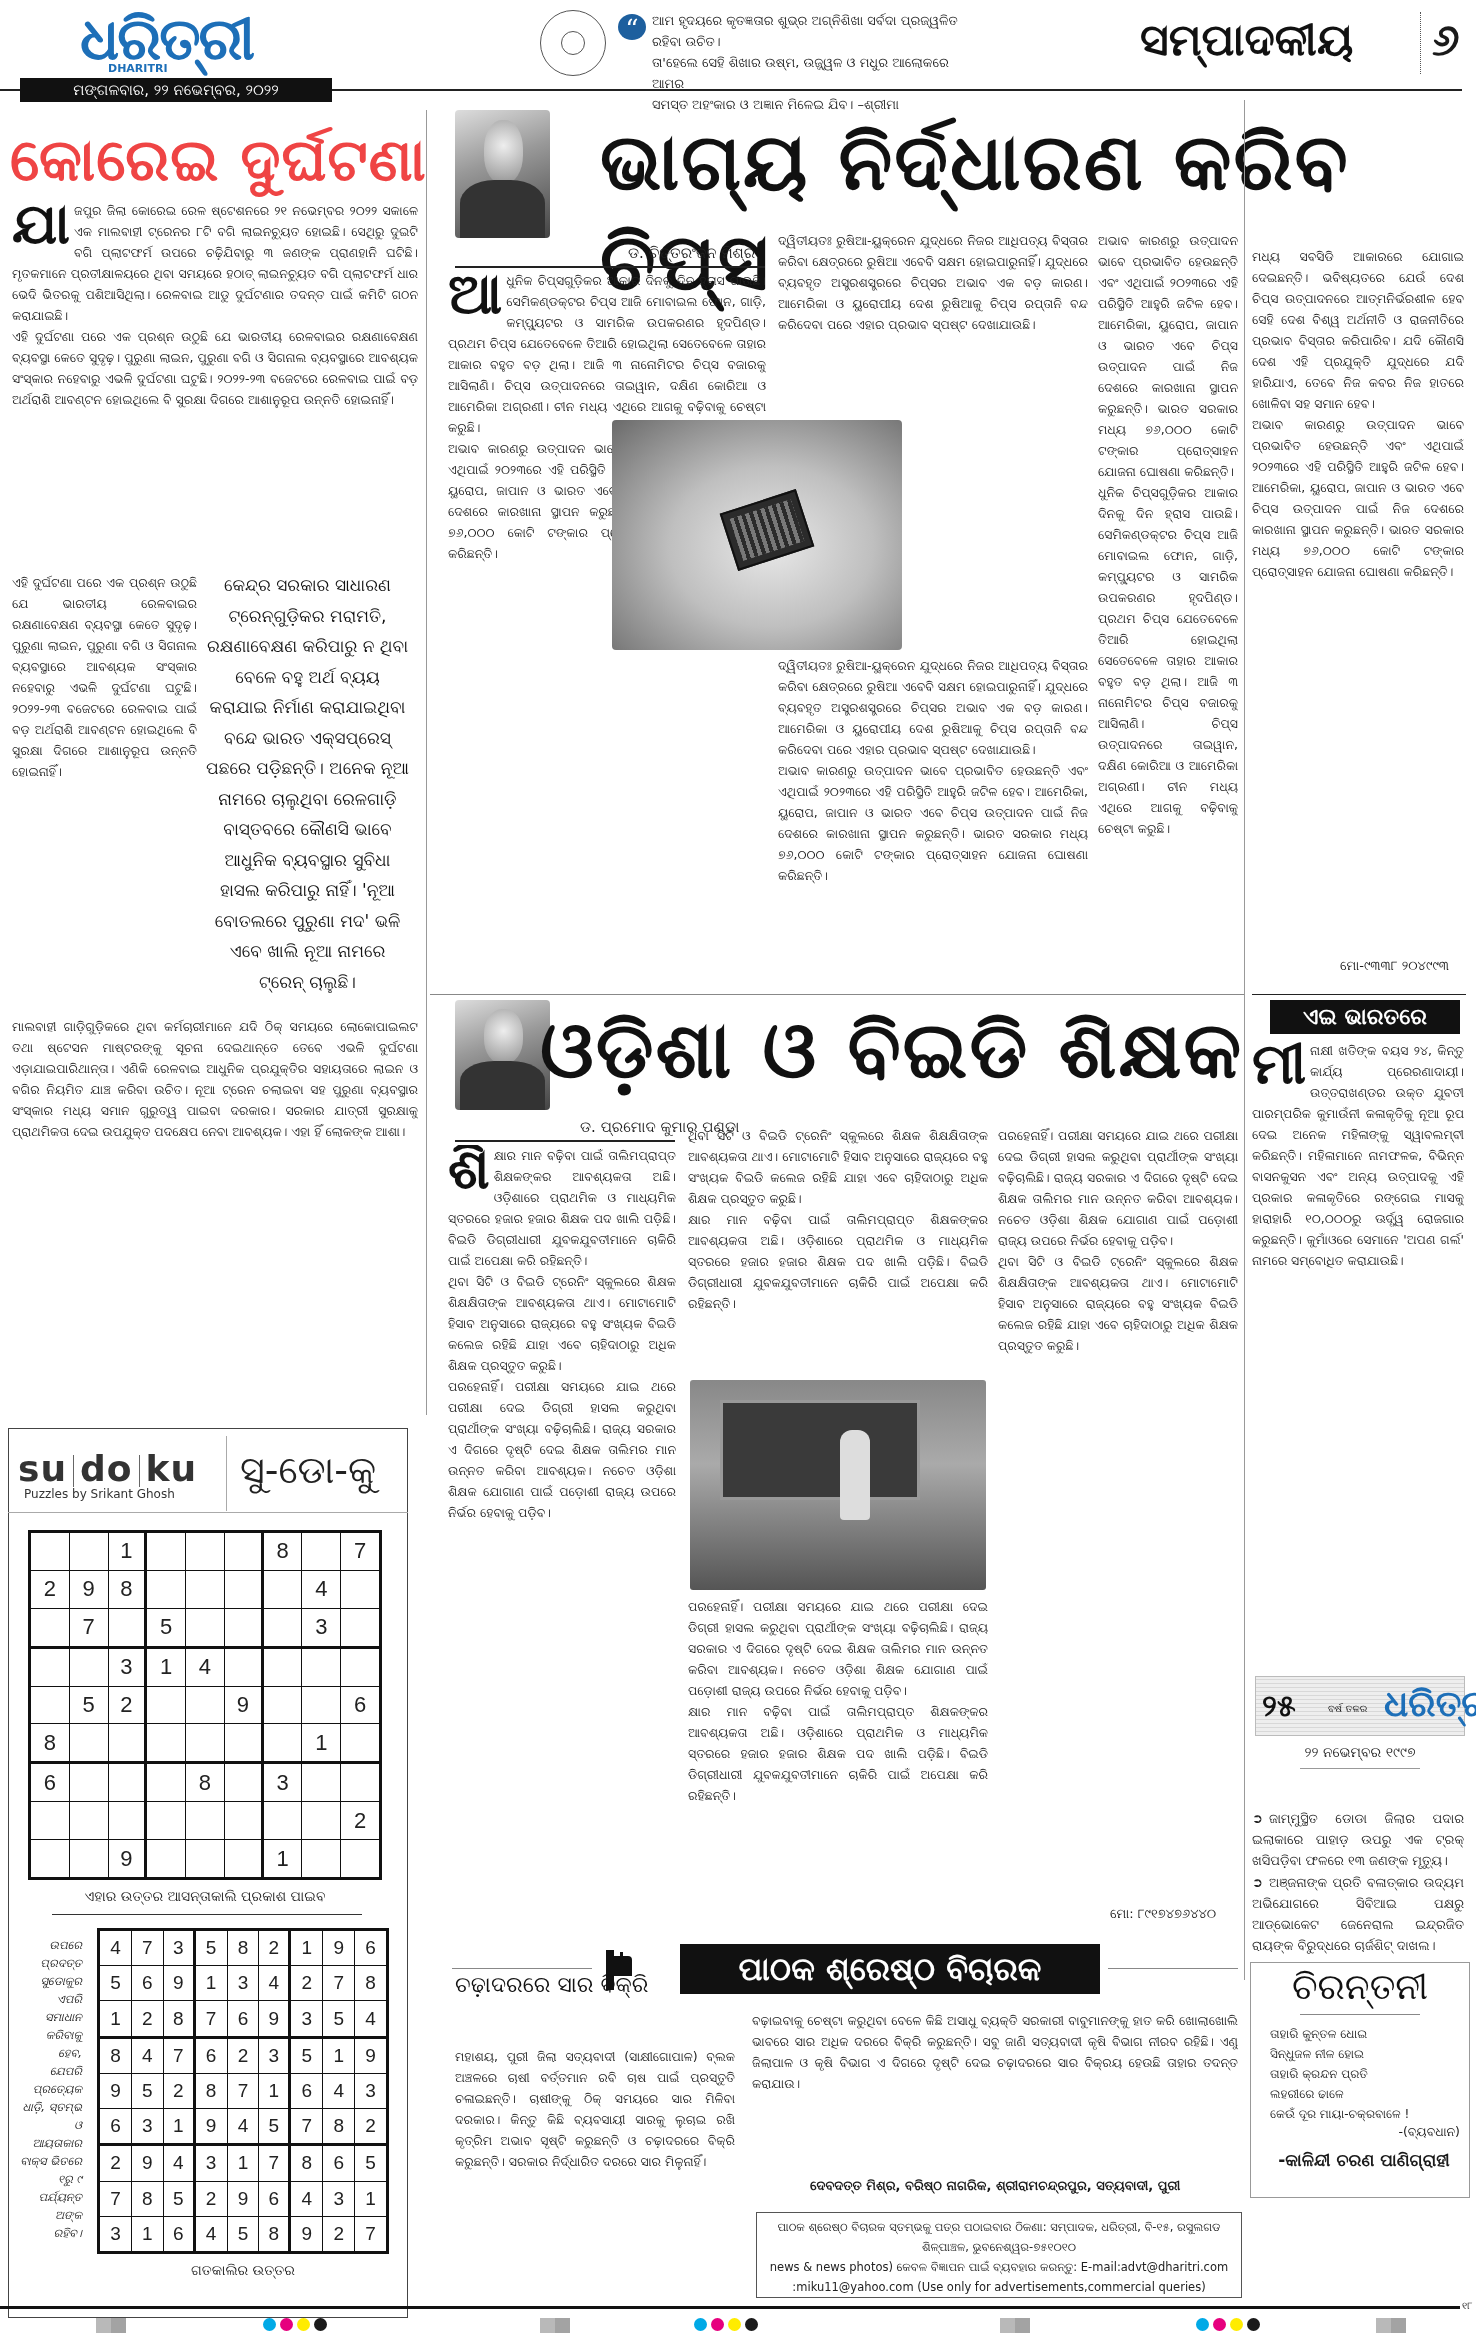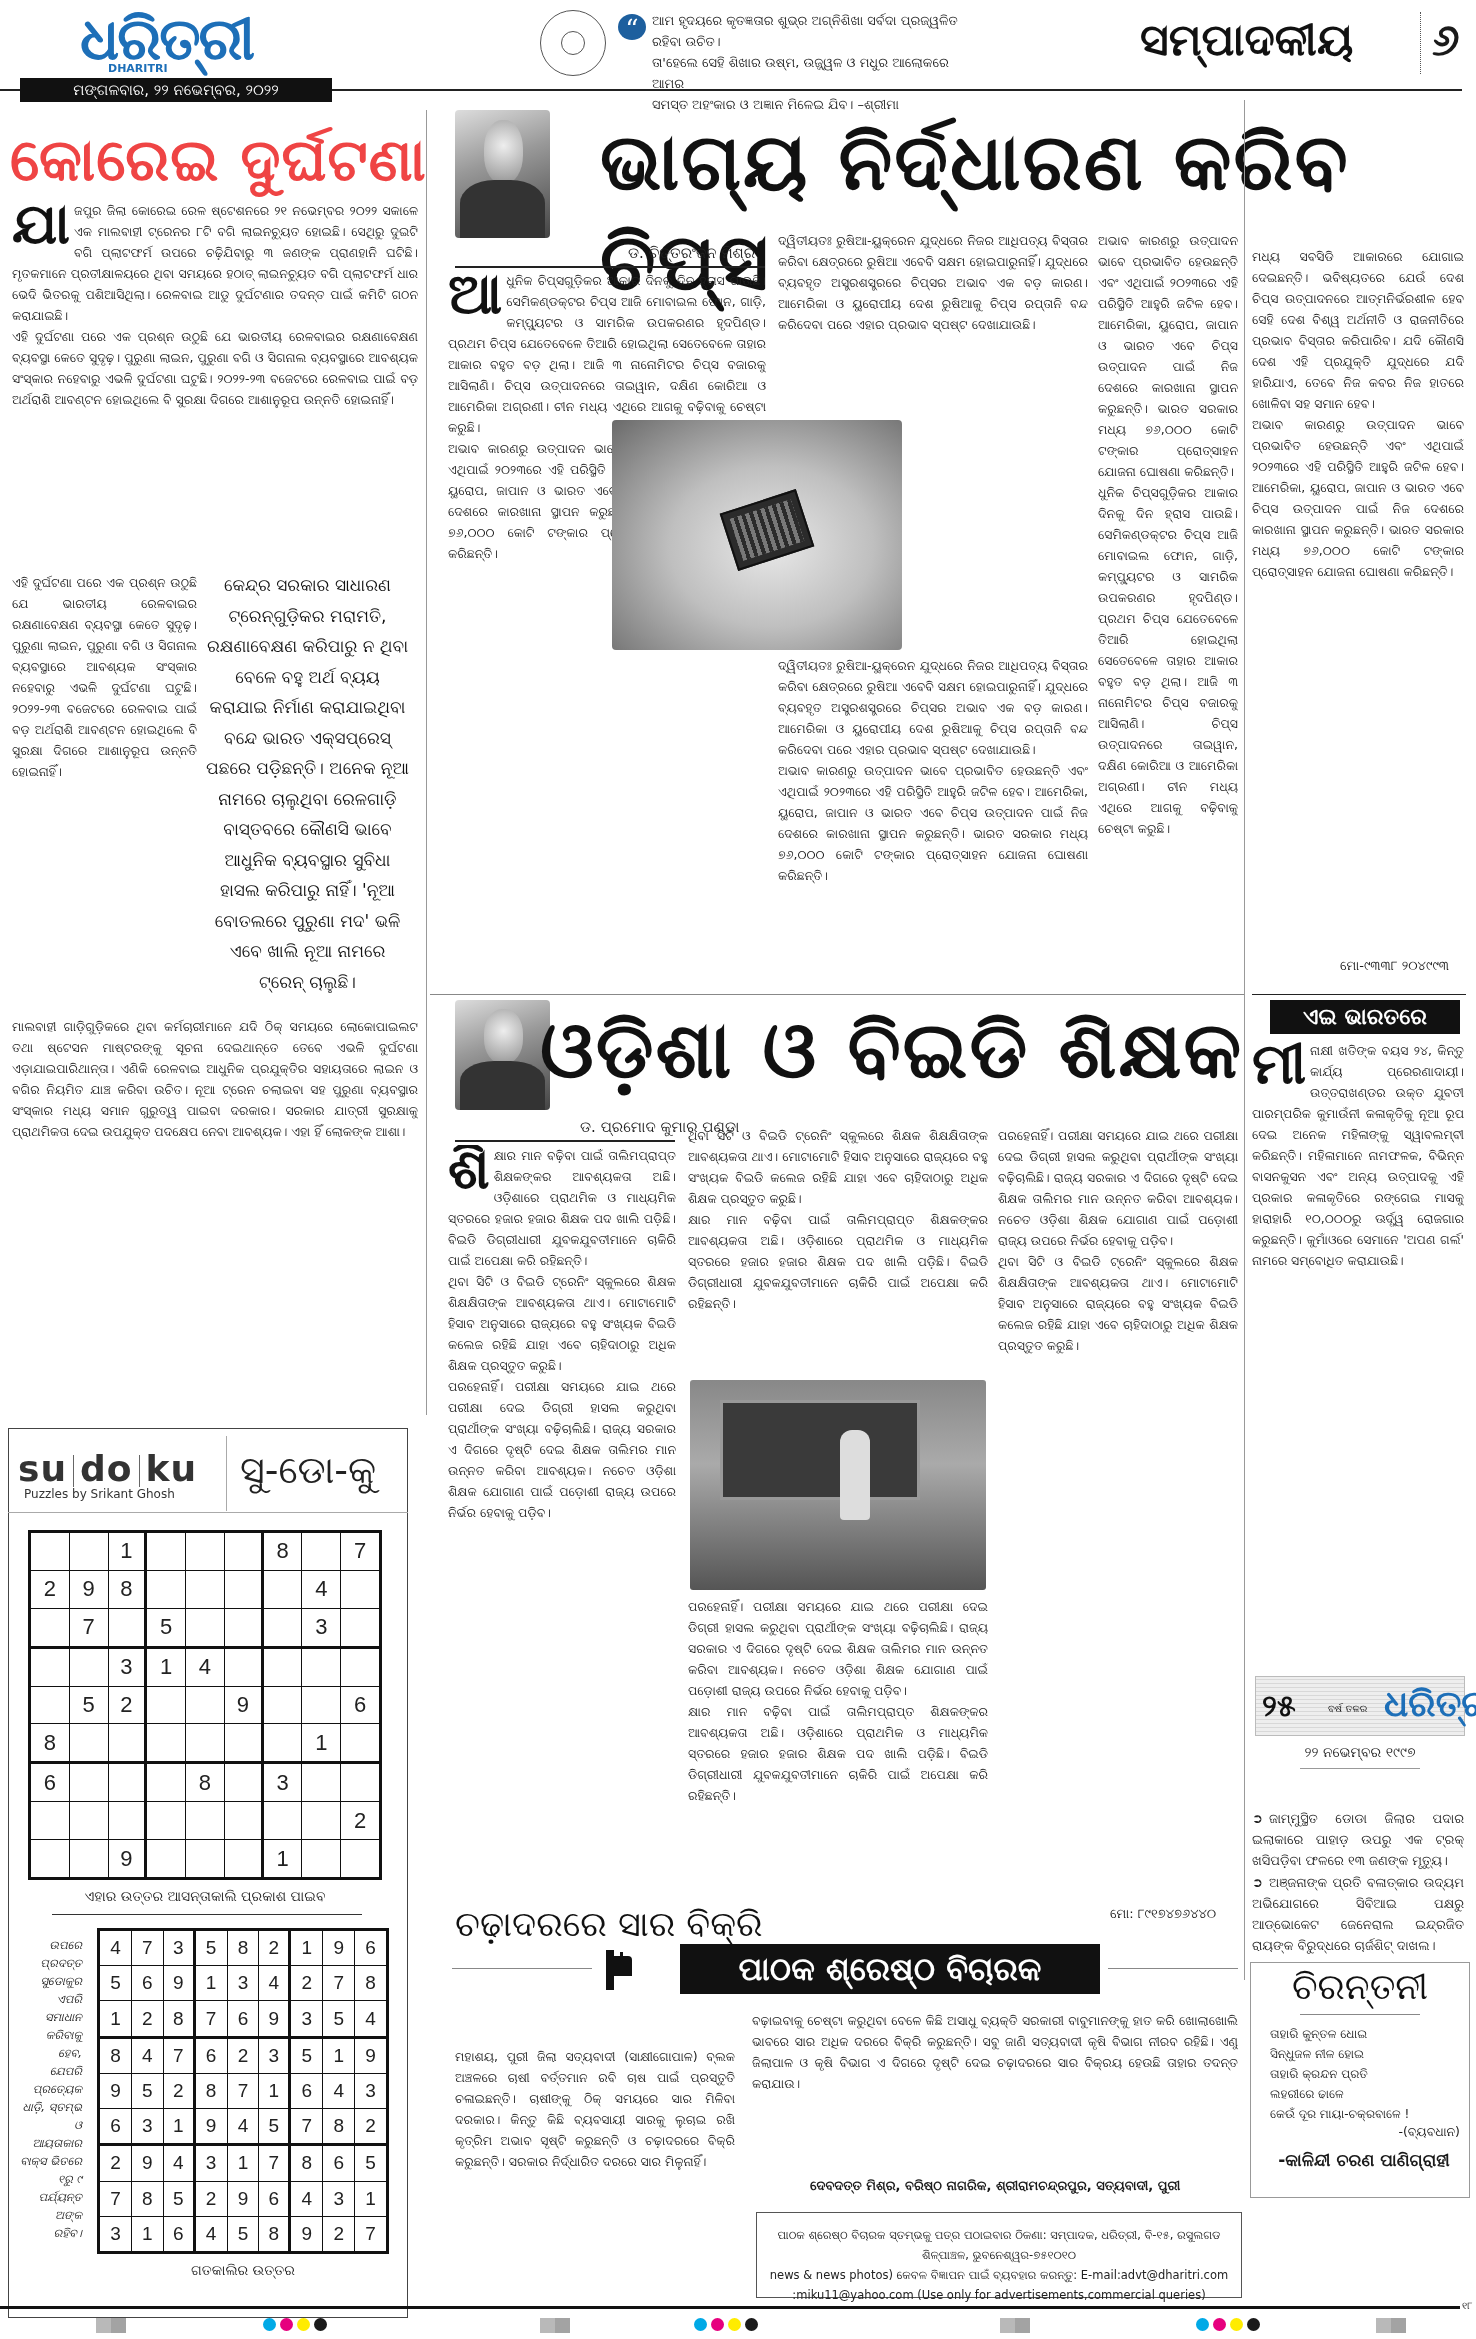--- a/index.html
+++ b/index.html
@@ -76,23 +76,23 @@
   .chirantani { left: 1250px; top: 1962px; width: 220px; height: 236px; border: 1px solid #999; }
   .chir-title { left: 1250px; top: 1966px; width: 220px; text-align: center; font-size: 36px; color:#111; }
   .chir-rule { left: 1300px; top: 2014px; width: 120px; height: 1px; background: #888; }
   .chir-poem { left: 1270px; top: 2024px; width: 190px; font-size: 12px; line-height: 20px; color: #222; }
   .chir-src { left: 1270px; top: 2124px; width: 190px; text-align: right; font-size: 12.5px; }
   .chir-auth { left: 1262px; top: 2150px; width: 204px; text-align: center; font-size: 17px; font-weight: bold; }
 
   
   .pathak-bar { left: 680px; top: 1944px; width: 420px; height: 50px; background: #111; color: #fff; font-size: 32px; font-weight: bold; text-align: center; line-height: 50px; }
   .mail-icon { left: 598px; top: 1948px; width: 34px; height: 44px; }
-  .letter-title { left: 455px; top: 1904px; font-size: 35px; color:#111; }
+  .letter-title { left: 455px; top: 1972px; font-size: 22px; color:#111; }
   .letter-sign { left: 810px; top: 2178px; font-size: 13px; font-weight: bold; }
-  .address-box { left: 756px; top: 2212px; width: 486px; height: 86px; border: 1px solid #555; font-size: 11.5px; line-height: 20px; text-align: center; padding-top: 12px; color:#222; }
+  .address-box { left: 756px; top: 2212px; width: 486px; height: 86px; border: 1px solid #555; font-size: 11.5px; line-height: 20px; text-align: center; padding-top: 4px; color:#222; }
 
   .footer-rule { left: 0; top: 2306px; width: 1460px; height: 3px; background: #111; }
   .reg { position: absolute; top: 2318px; display:flex; gap: 4px; }
   .reg .dot { width: 13px; height: 13px; border-radius: 50%; }
   .gray-sq { position:absolute; top: 2318px; width: 30px; height: 15px; background: linear-gradient(90deg,#b9b9b9 50%, #a3a3a3 50%); }
 </style>
 </head>
 <body>
 
 <div class="abs logo">ଧରିତ୍ରୀ</div>

